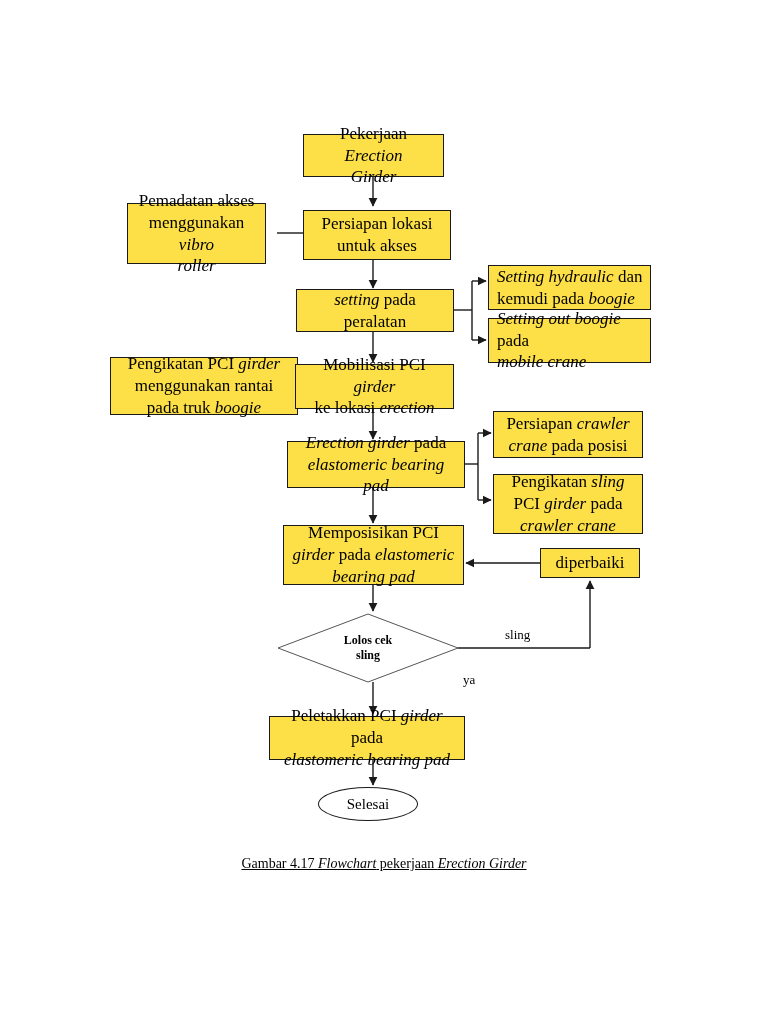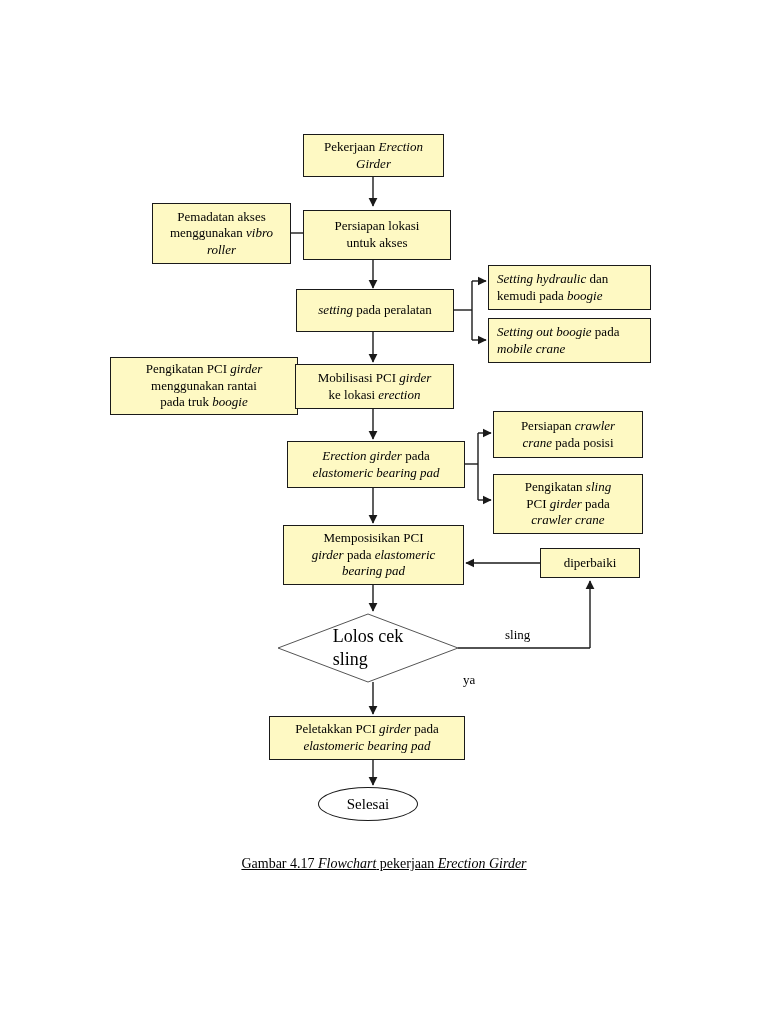--- a/index.html
+++ b/index.html
@@ -11,26 +11,26 @@
     position:relative;
     overflow:hidden;
   }
   #canvas{position:absolute;left:0;top:0;width:768px;height:1024px;}
   svg.wires{position:absolute;left:0;top:0;width:768px;height:1024px;pointer-events:none;}
 
   .node{
     position:absolute;
     box-sizing:border-box;
     border:1.3px solid #1a1a1a;
-    background:#fef9c3;
+    background:#fde047;
     display:flex;
     align-items:center;
     justify-content:center;
     text-align:center;
-    font-size:13px;
+    font-size:17px;
     line-height:1.28;
     padding:3px 5px;
   }
   .node.left-al{ text-align:left; justify-content:flex-start; }
   .node span.t{display:block;width:100%;}
   i{font-style:italic;}
 
   
   .terminator{
     position:absolute;
@@ -39,21 +39,22 @@
     border-radius:50%;
     background:#fff;
     display:flex;align-items:center;justify-content:center;
     font-size:15px;
   }
 
   
   .decision{
     position:absolute;
     display:flex;align-items:center;justify-content:center;
-    font-size:18px;line-height:1.28;
+    text-align:center;
+    font-size:12px;line-height:1.28;font-weight:bold;
   }
   .decision .dtext{position:relative;z-index:2;}
   .decision svg{position:absolute;left:0;top:0;}
 
   .edge-label{
     position:absolute;
     font-size:13px;
     white-space:nowrap;
   }
 
@@ -114,21 +115,21 @@
       <line x1="373" y1="682" x2="373" y2="714" marker-end="url(#arrow)"></line>
 
       <line x1="373" y1="759" x2="373" y2="785" marker-end="url(#arrow)"></line>
     </g>
   </svg>
 
   <div class="node" style="left:303px;top:134px;width:141px;height:43px;">
     <span class="t"><span>Pekerjaan </span><i>Erection</i><br><i>Girder</i></span>
   </div>
 
-  <div class="node" style="left:152px;top:203px;width:139px;height:61px;">
+  <div class="node" style="left:127px;top:203px;width:139px;height:61px;">
     <span class="t"><span>Pemadatan akses</span><br><span>menggunakan </span><i>vibro</i><br><i>roller</i></span>
   </div>
 
   <div class="node" style="left:303px;top:210px;width:148px;height:50px;">
     <span class="t"><span>Persiapan lokasi</span><br><span>untuk akses</span></span>
   </div>
 
   <div class="node" style="left:296px;top:289px;width:158px;height:43px;">
     <span class="t"><i>setting</i><span> pada peralatan</span></span>
   </div>

